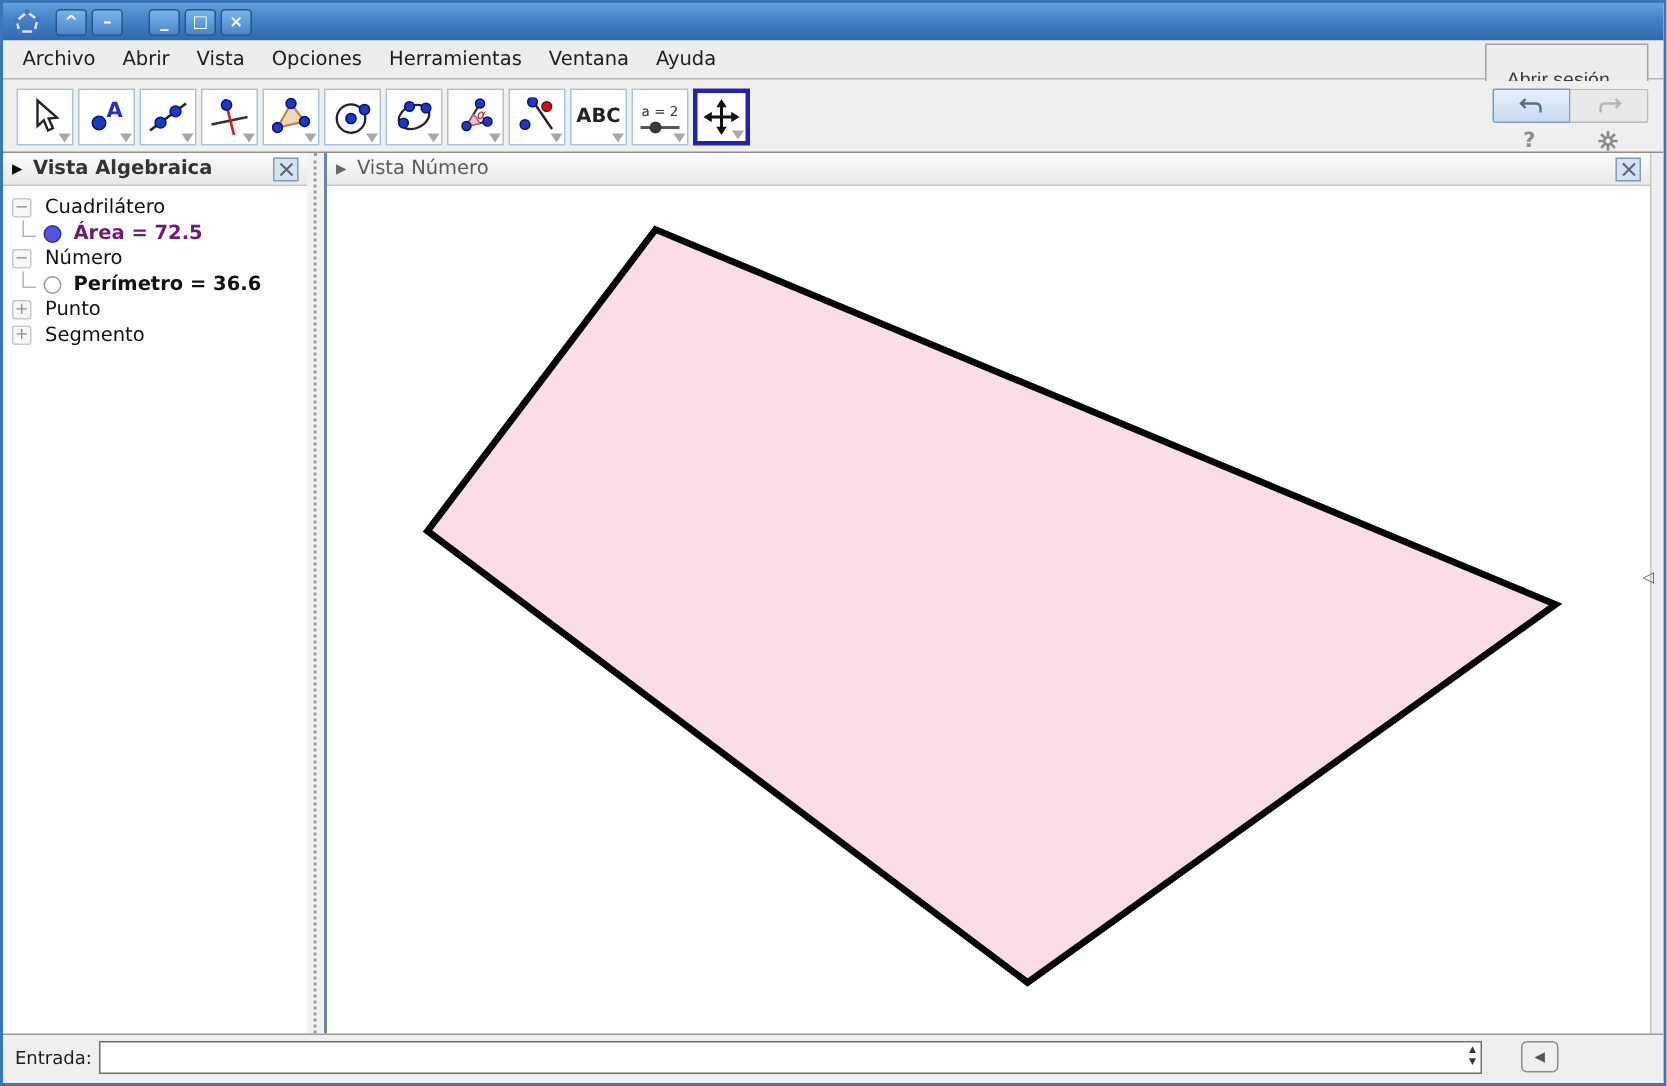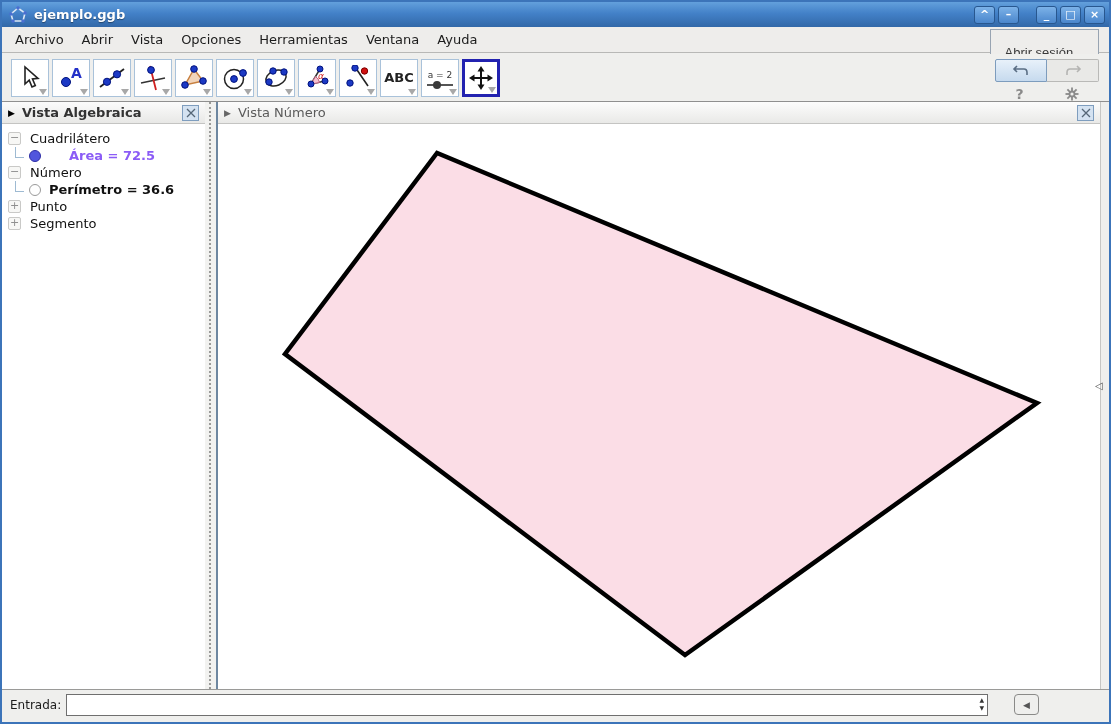--- a/index.html
+++ b/index.html
@@ -89,21 +89,21 @@
     font-size:11px; line-height:10px; text-align:center; border-radius:2px;
   }
   .connector {
     width:9px; height:11px; margin-left:13px; margin-top:-6px;
     border-left:1px solid #9ebad2; border-bottom:1px solid #9ebad2; margin-right:5px;
   }
   .marble { width:12px; height:12px; border-radius:50%; margin-right:8px; }
   .marble.filled { background:#5156dd; border:1px solid #2e2ea6; }
   .marble.empty { background:#fff; border:1px solid #9a9a9a; }
   .obj-label { font-weight:bold; }
-  .obj-label.red { color:#8b5cf6;margin-left:20px; }
+  .obj-label.red { color:#701a75; }
   
   .v-divider { width:13px; background:#f2f2f0; border-right:2px solid #6e87a0; position:relative; }
   .v-divider::before {
     content:""; position:absolute; left:4px; top:0; bottom:0; width:0;
     border-left:2px dotted #9a9a98;
   }
   
   .graphics { flex:1; background:#fff; display:flex; flex-direction:column; position:relative; }
   .graphics .ttl { font-size:13px; color:#5a5a5a; }
   .graphics .panel-header .tri { color:#666; }
@@ -149,21 +149,20 @@
 
   <div class="titlebar">
     <svg class="app-icon" viewBox="0 0 20 18">
       <polygon points="10,2 3,8 5,15 15,15 17,7" fill="none" stroke="#dce8f5" stroke-width="1.6"></polygon>
       <circle cx="10" cy="2" r="1.8" fill="#4a6fd0"></circle>
         <circle cx="3" cy="8" r="1.8" fill="#4a6fd0"></circle>
       <circle cx="5" cy="15" r="1.8" fill="#4a6fd0"></circle>
         <circle cx="15" cy="15" r="1.8" fill="#4a6fd0"></circle>
       <circle cx="17" cy="7" r="1.8" fill="#4a6fd0"></circle>
     </svg>
-    <span class="title-text">ejemplo.ggb</span>
     <div class="win-btn">^</div>
     <div class="win-btn">–</div>
     <div class="win-btn-gap"></div>
     <div class="win-btn">_</div>
     <div class="win-btn">□</div>
     <div class="win-btn">×</div>
   </div>
 
   <div class="menubar">
     <span class="menu-item">Archivo</span>

